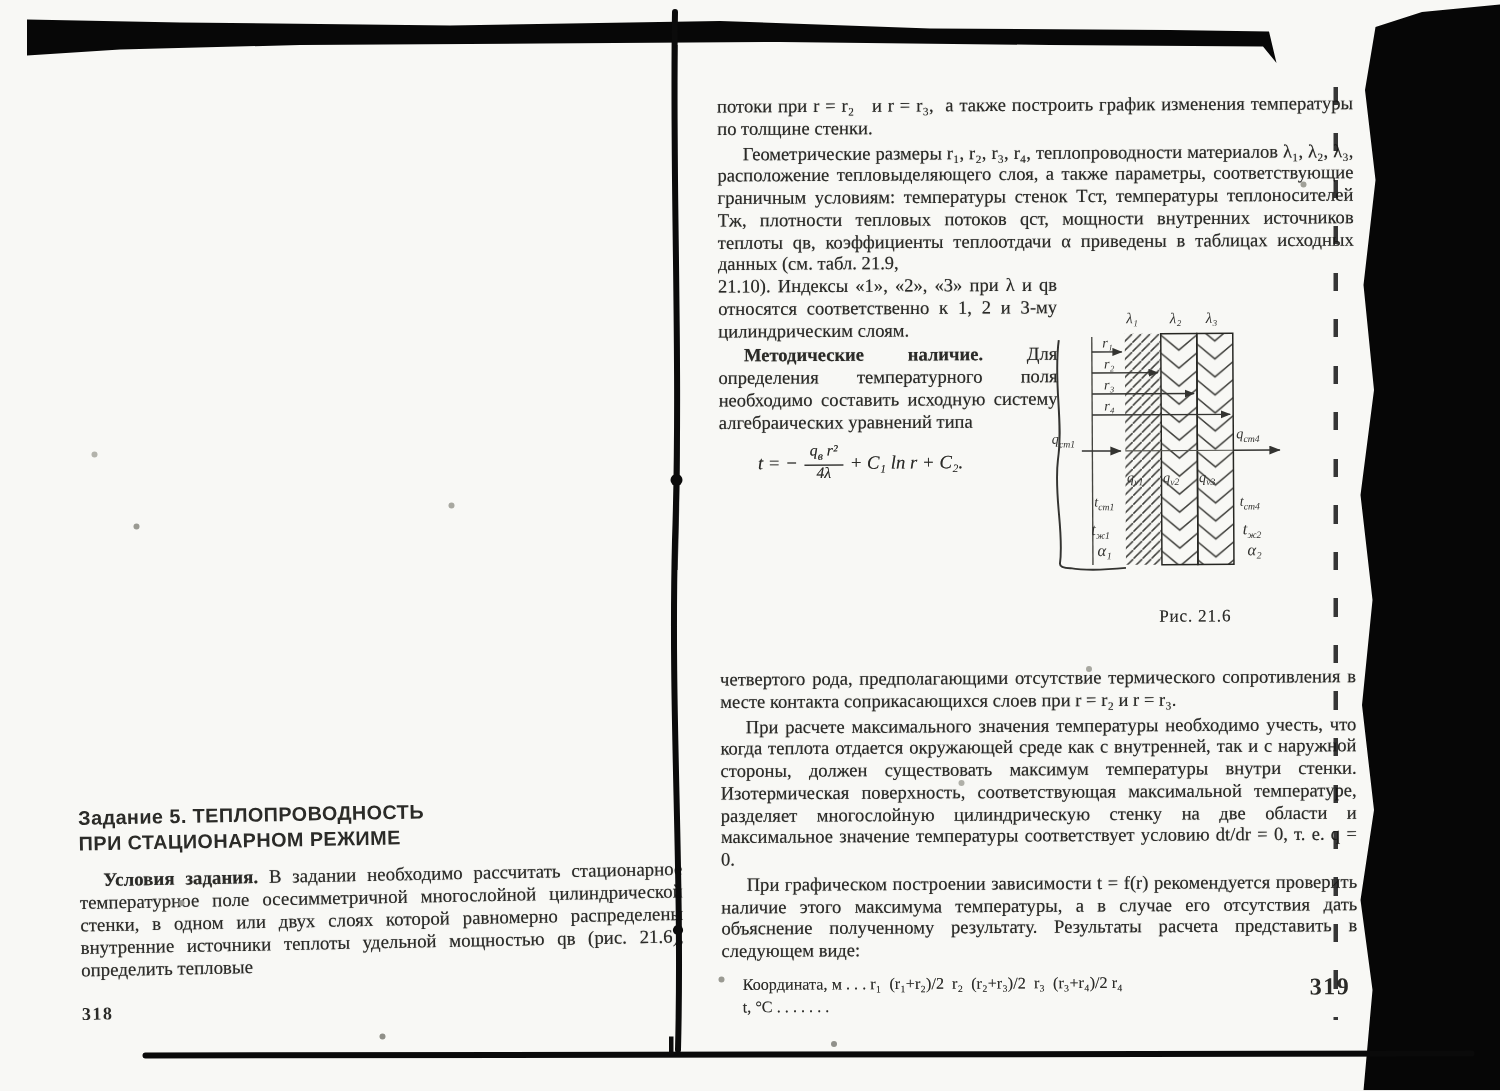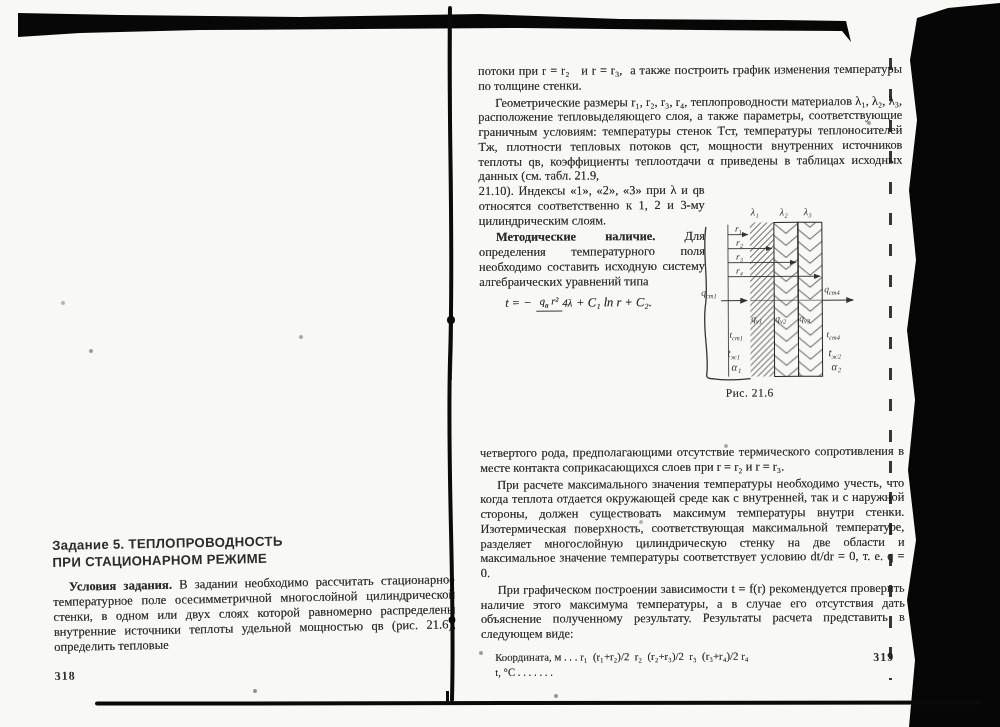--- a/index.html
+++ b/index.html
@@ -44,35 +44,35 @@
     position:absolute;left:478px;top:64px;width:424px;
     transform:rotate(-0.3deg);transform-origin:left top;
   }
   .page-right p{margin:0;font-size:12.4px;line-height:1.19;text-align:justify;
     text-shadow:0 0 .5px rgba(45,45,42,.6);}
   .page-right p.ind{text-indent:17px;}
   .page-right p.sp{margin-top:2px;}
   .narrow-wrap{width:226px;min-height:262px;}
   .formula{margin:7px 0 6px 26px;font-size:12.5px;font-style:italic;display:flex;align-items:center;gap:4px;
     text-shadow:0 0 .4px rgba(45,45,42,.55);}
-  .frac{display:inline-flex;flex-direction:row;align-items:center;font-size:10.5px;line-height:1.15;}
+  .frac{display:inline-flex;flex-direction:column;align-items:center;font-size:10.5px;line-height:1.15;}
   .frac .num{border-bottom:1px solid #3a3a38;padding:0 4px;}
   .frac .num sub, .qsub{font-size:8px;font-style:italic;}
   .results{margin:8px 0 0 14px;font-size:10.8px;line-height:1.45;text-shadow:0 0 .4px rgba(45,45,42,.5);}
-  .pagenum-r{position:absolute;left:392px;top:588px;font-size:12px;font-weight:bold;letter-spacing:1px;}
+  .pagenum-r{position:absolute;left:392px;top:588px;font-size:16px;font-weight:bold;letter-spacing:1px;}
 
   
   .figure{position:absolute;left:216px;top:142px;width:172px;}
   .figure svg{display:block;}
   .figure svg text{font-family:"Liberation Serif", serif;font-style:italic;fill:#333330;font-size:9.5px;}
   .figure svg text.lam{font-size:10px;}
   .figure svg text.big{font-size:11px;}
   .figure svg tspan.sub{font-size:6.5px;}
-  .figcaption{margin:2px 0 0 30px;font-size:11.5px;font-style:normal;color:#2b2b28;
-    letter-spacing:.5px;text-shadow:0 0 .4px rgba(45,45,42,.5);}
+  .figcaption{margin:21px 0 0 30px;font-size:11.5px;font-style:normal;color:#2b2b28;
+    letter-spacing:.5px;text-shadow:0 0 .4px rgba(45,45,42,.5);text-align:center;}
 </style>
 </head>
 <body>
 
 <div class="scan">
 
   <div class="page-left">
     <div class="heading">
       <div>Задание 5. ТЕПЛОПРОВОДНОСТЬ</div>
       <div>ПРИ СТАЦИОНАРНОМ РЕЖИМЕ</div>

